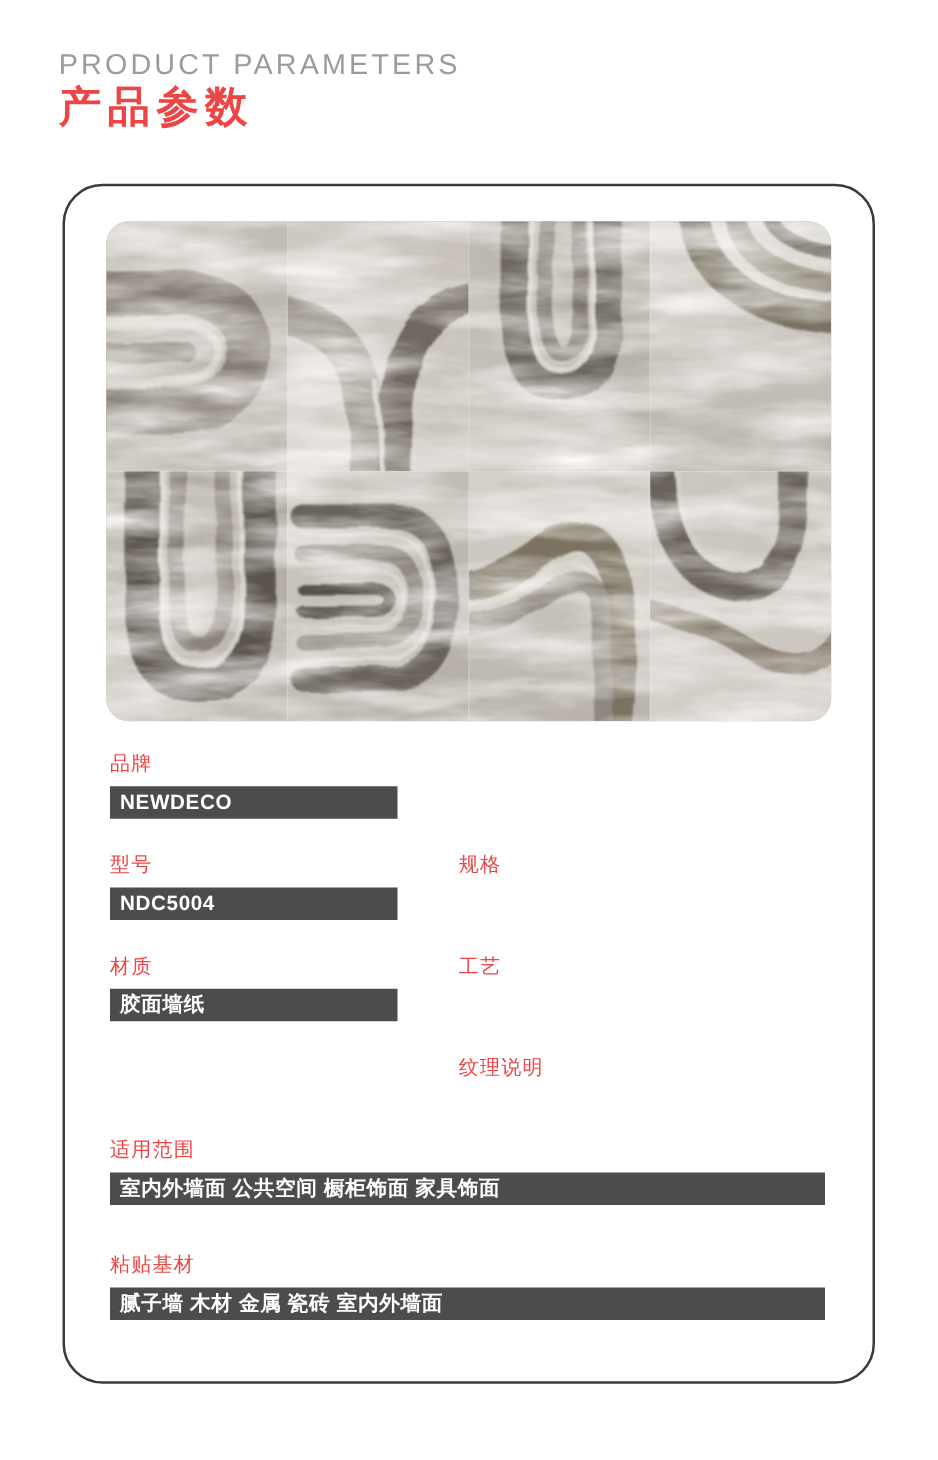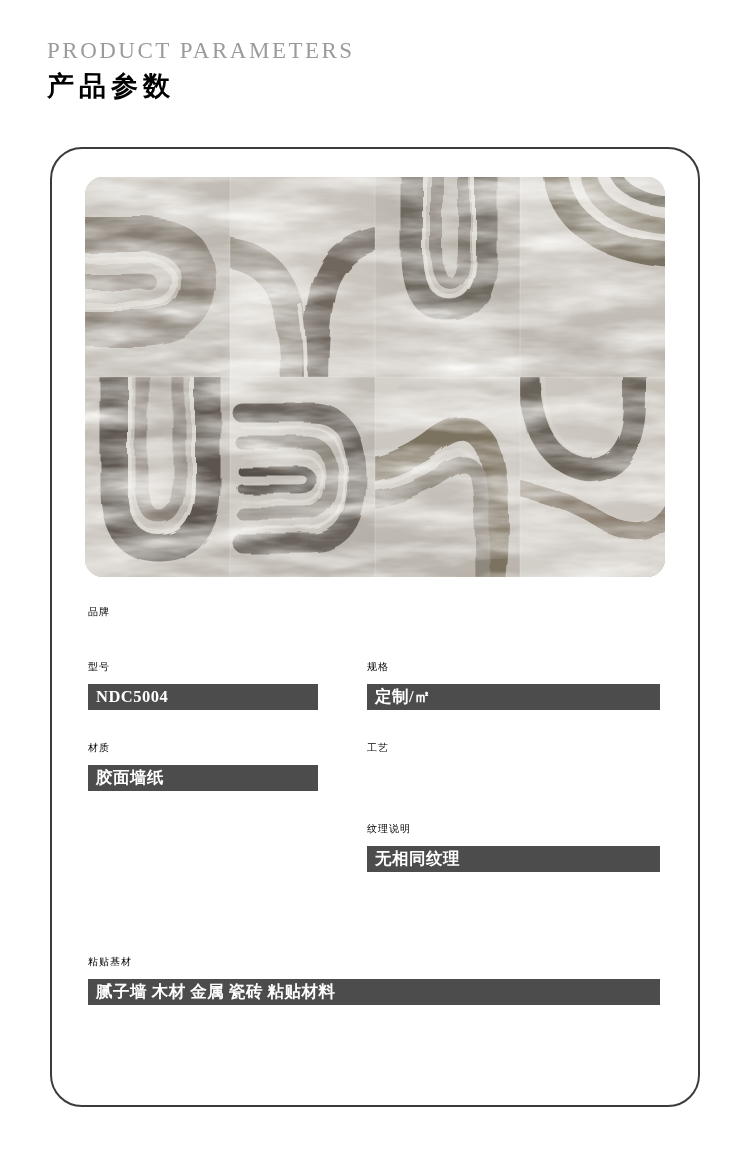--- a/index.html
+++ b/index.html
@@ -1,47 +1,47 @@
 <!DOCTYPE html>
 <html><head>
 <meta charset="utf-8">
 <style>
   * { margin:0; padding:0; box-sizing:border-box; }
   html,body { background:#ffffff; }
   .page {
     position:relative; width:750px; height:1168px; background:#ffffff;
-    font-family:Liberation Serif, serif; overflow:hidden;
+    font-family:Liberation Sans, sans-serif; overflow:hidden;
   }
   .header { padding:38px 0 0 47px; }
   .title-en {
     font-size:23px; line-height:26px; color:#9b9b9b;
     letter-spacing:2.5px; font-weight:400;
   }
   .title-zh {
-    font-size:27px; line-height:30px; color:#000000;
+    font-size:34px; line-height:30px; color:#ef4444;
     font-weight:bold; letter-spacing:5px; margin-top:7px;
   }
   .card {
     margin:46px 0 0 50px; width:650px; height:960px;
     border:2px solid #3b3b3b; border-radius:32px;
     padding:28px 33px 0 33px;
   }
   .product-image {
     width:580px; height:400px; border-radius:18px; overflow:hidden;
     background:#c5c0b9;
   }
   .product-image svg { display:block; }
   .params {
     margin:27px 0 0 3px;
     display:grid; grid-template-columns:230px 293px;
     column-gap:49px; row-gap:30px;
   }
   .field.full { grid-column:1 / -1; margin-top:11px; }
   .field .label {
-    font-size:10px; line-height:16px; color:#000000;
+    font-size:16px; line-height:16px; color:#ef4444;
     letter-spacing:1px; margin-bottom:9px;
   }
   .field .bar {
     height:26px; line-height:26px; background:#4c4c4c; color:#ffffff;
     font-size:16.5px; font-weight:bold; letter-spacing:0.5px;
     padding:0 6px 0 8px; white-space:nowrap; overflow:hidden;
   }
 </style>
 </head>
 <body>
@@ -191,55 +191,56 @@
           <line x1="435" y1="0" x2="435" y2="400"></line>
           <line x1="0" y1="200" x2="580" y2="200"></line>
         </g>
       </svg>
     </div>
 
     <div class="params">
 
       <div class="field half">
         <div class="label">品牌</div>
+        <div class="bar">NEWDECO</div>
       </div>
 
       <div class="field half">
       </div>
 
       <div class="field half">
         <div class="label">型号</div>
         <div class="bar">NDC5004</div>
       </div>
 
       <div class="field half">
         <div class="label">规格</div>
-        <div class="bar">定制/㎡</div>
       </div>
 
       <div class="field half">
         <div class="label">材质</div>
         <div class="bar">胶面墙纸</div>
       </div>
 
       <div class="field half">
         <div class="label">工艺</div>
       </div>
 
       <div class="field half">
       </div>
 
       <div class="field half">
         <div class="label">纹理说明</div>
-        <div class="bar">无相同纹理</div>
       </div>
 
       <div class="field full">
+        <div class="label">适用范围</div>
+        <div class="bar">室内外墙面 公共空间 橱柜饰面 家具饰面</div>
       </div>
 
       <div class="field full">
         <div class="label">粘贴基材</div>
-        <div class="bar">腻子墙 木材 金属 瓷砖 粘贴材料</div>
+        <div class="bar">腻子墙 木材 金属 瓷砖 室内外墙面</div>
       </div>
 
     </div>
   </div>
 </div>
 
 </body></html>

